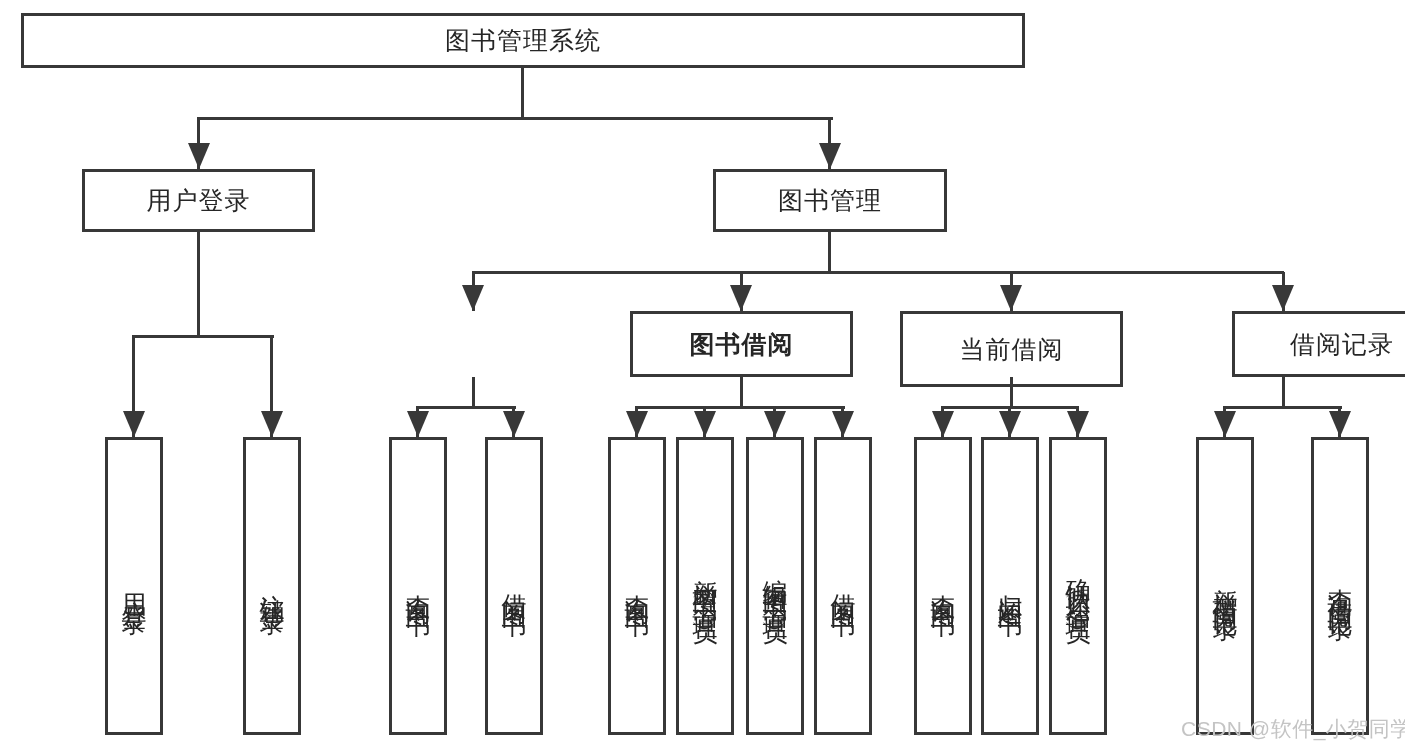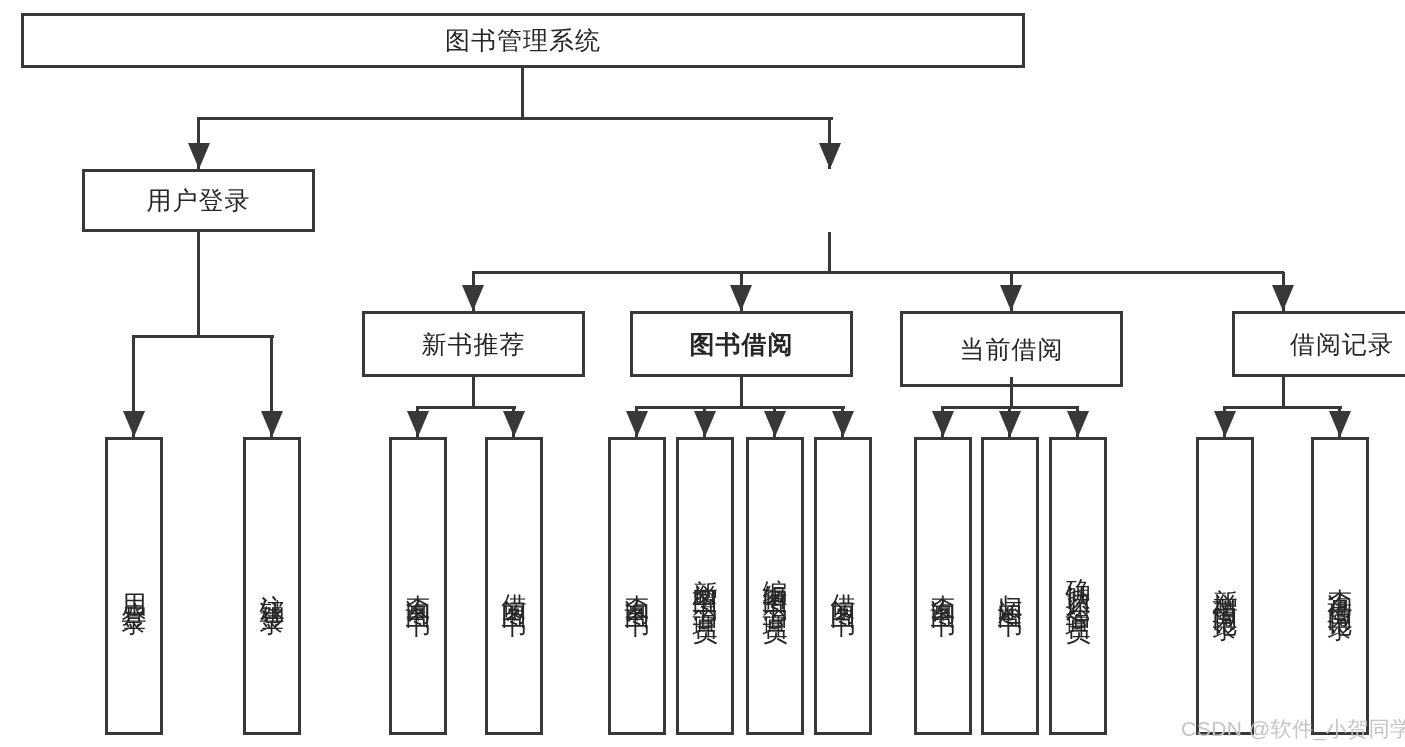--- a/index.html
+++ b/index.html
@@ -57,24 +57,24 @@
 <div id="canvas">
 
   <div class="box root-box" style="left:21px; top:13px; width:1004px; height:55px;">
     <span>图书管理系统</span>
   </div>
 
   <div class="box hbox" style="left:82px; top:169px; width:233px; height:63px;">
     <span>用户登录</span>
   </div>
 
+  <div class="box hbox" style="left:713px; top:169px; width:234px; height:63px;">
+    <span>图书管理</span>
+  </div>
 
-  <div class="box hbox" style="left:362px; top:311px; width:223px; height:66px;">
-    <span>新书推荐</span>
-  </div>
 
   <div class="box hbox" style="left:630px; top:311px; width:223px; height:66px;font-weight:bold;">
     <span>图书借阅</span>
   </div>
 
   <div class="box hbox" style="left:900px; top:311px; width:223px; height:76px;">
     <span>当前借阅</span>
   </div>
 
   <div class="box hbox" style="left:1232px; top:311px; width:220px; height:66px;">

